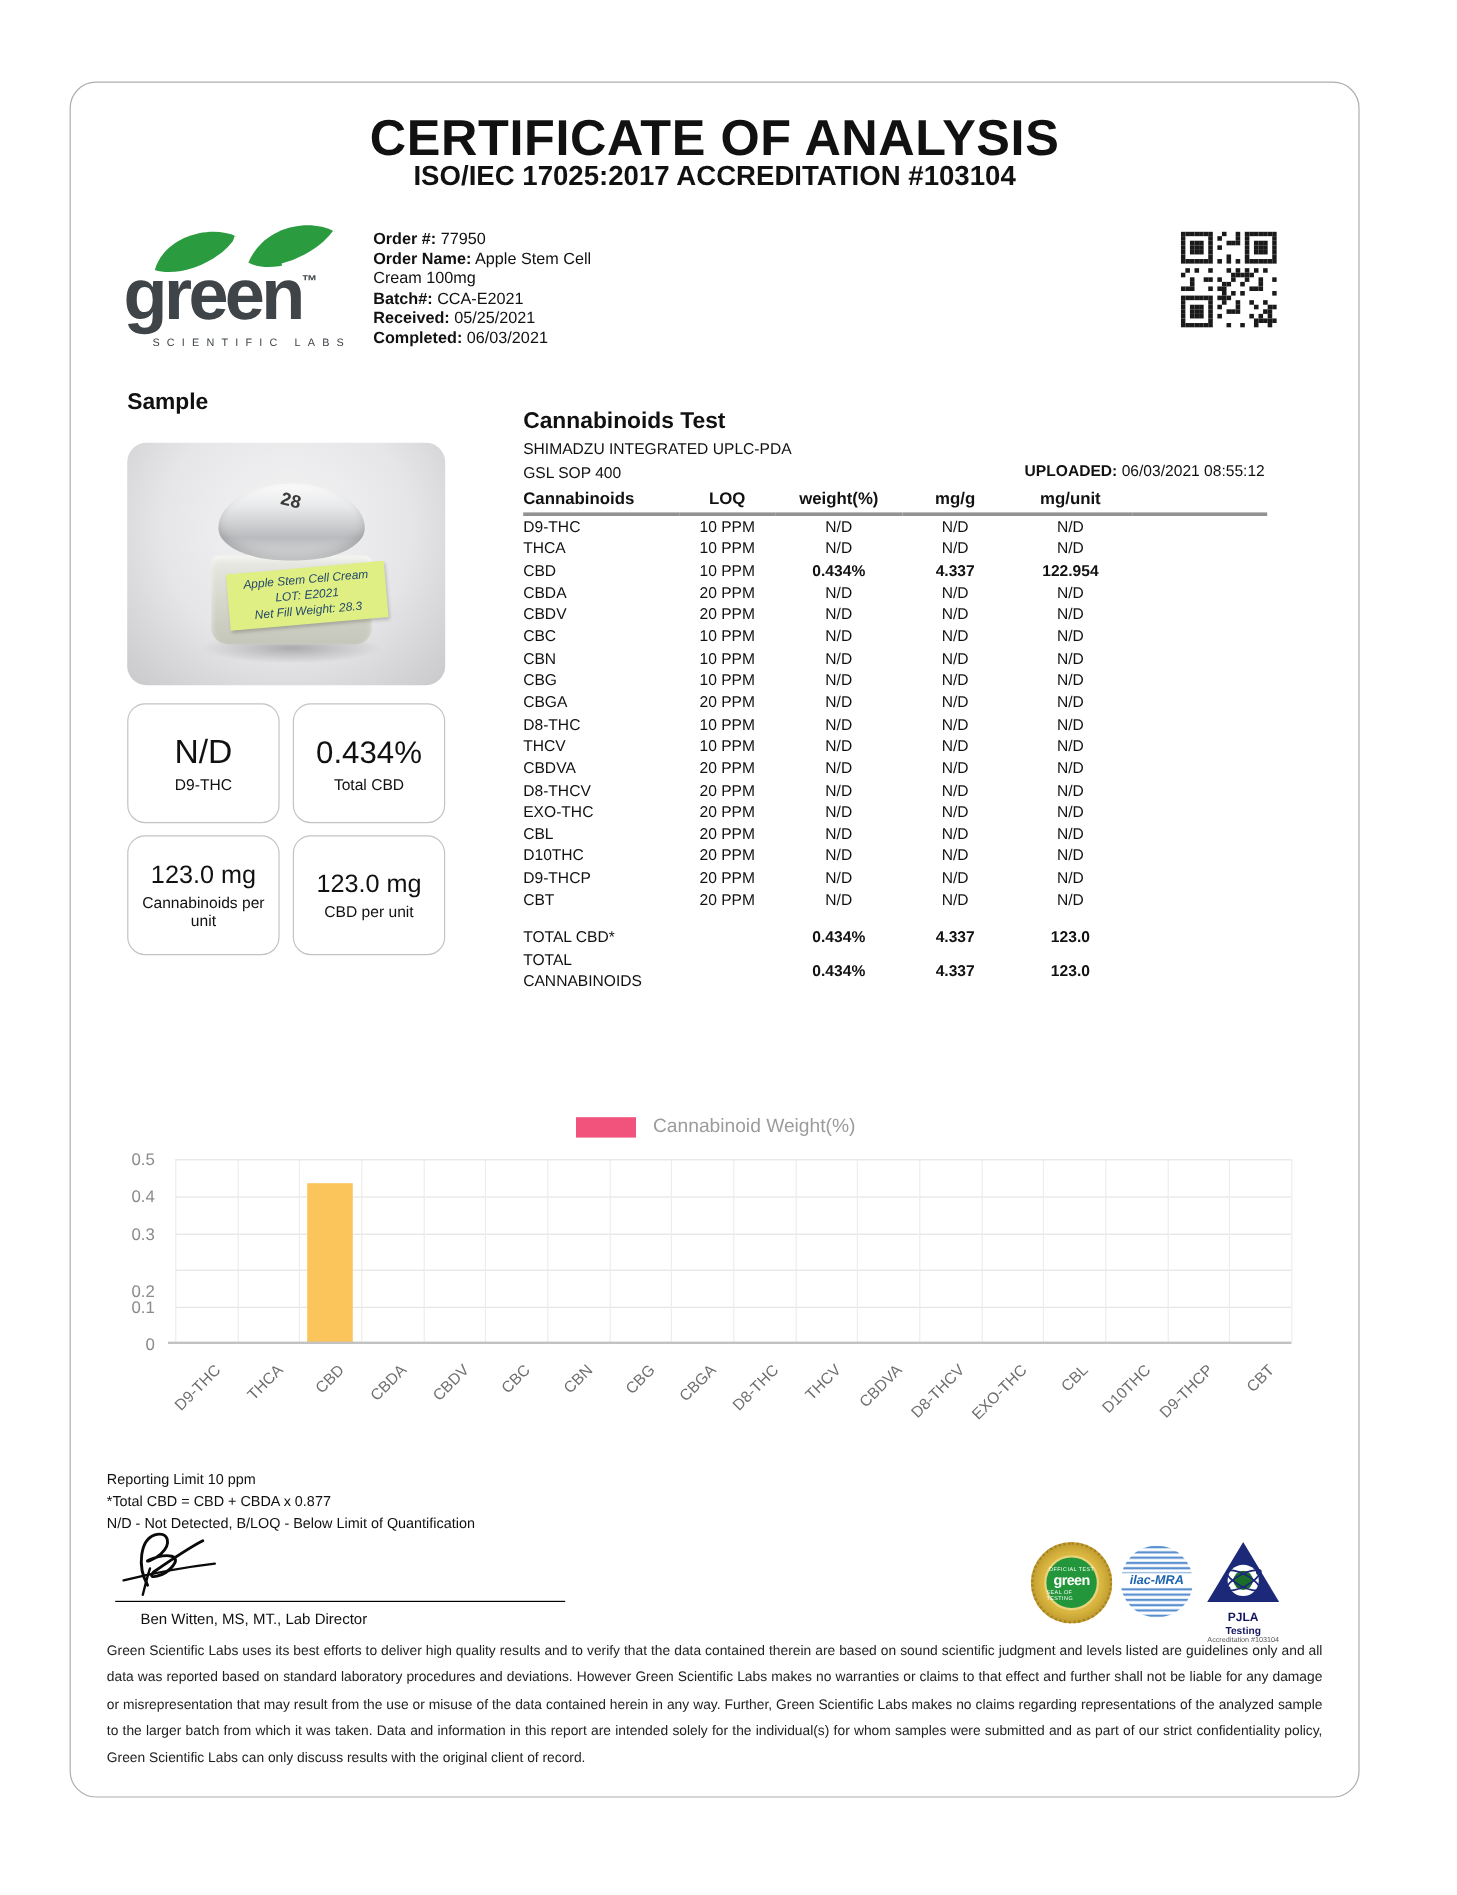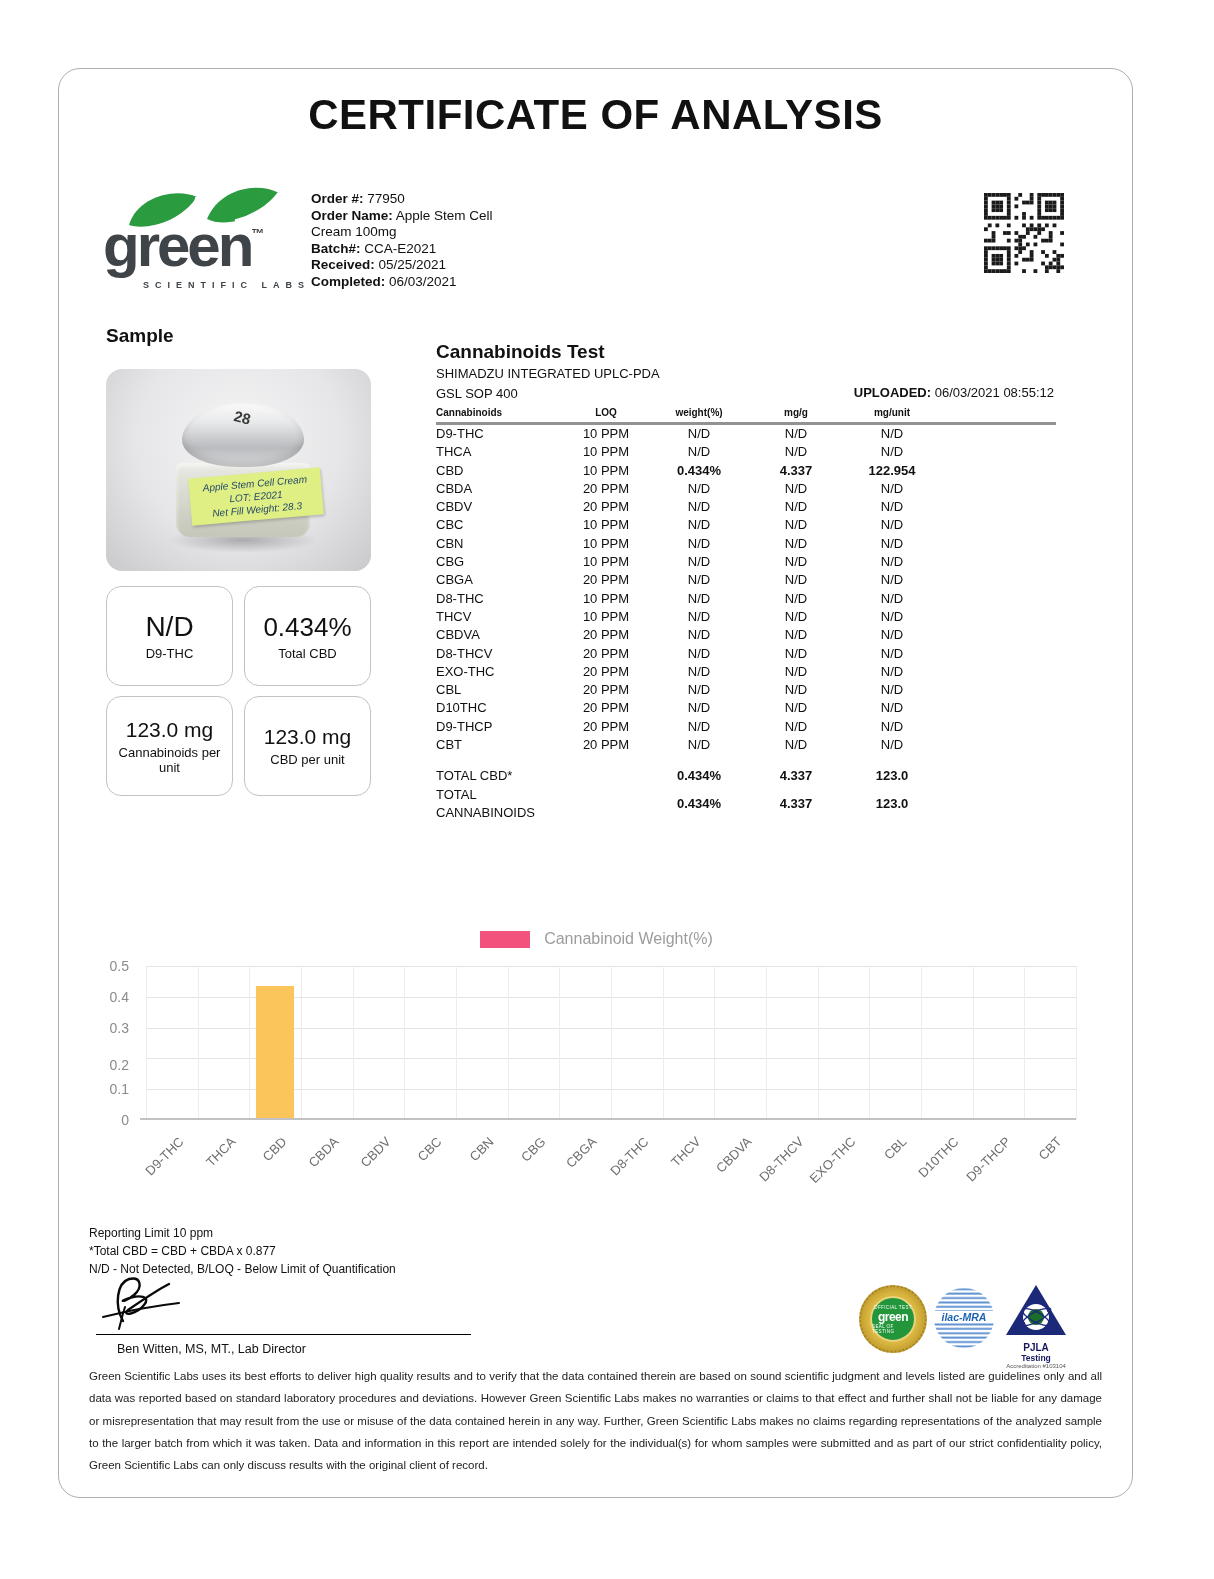--- a/index.html
+++ b/index.html
@@ -16,22 +16,22 @@
     font-size:42px; font-weight:bold; letter-spacing:.5px; color:#111; }
   .doc-subtitle { position:absolute; top:64px; left:0; width:100%; text-align:center;
     font-size:23px; font-weight:bold; color:#111; }
 
   
   .logo { position:absolute; left:42px; top:116px; width:200px; height:112px; }
   .logo-leaves { position:absolute; left:22px; top:0; }
   .logo-word { position:absolute; left:2px; top:26px; font-size:60px; font-weight:bold;
     letter-spacing:-3px; color:#3e4448; }
   .logo-tm { font-size:13px; font-weight:bold; vertical-align:28px; letter-spacing:0; }
-  .logo-sub { position:absolute; left:26px; top:95px; font-size:9px; font-weight:bold;
-    letter-spacing:6px; color:#3e4448; white-space:nowrap;margin-left:16px; }
+  .logo-sub { position:absolute; left:26px; top:95px; font-size:9px; font-weight:normal;
+    letter-spacing:6px; color:#3e4448; white-space:nowrap; }
 
   .order-info { position:absolute; left:252px; top:122px; width:215px;
     font-size:13.5px; line-height:16.5px; color:#111; }
   .order-info b { font-weight:bold; }
 
   .qr { position:absolute; left:925px; top:124px; width:80px; height:80px; }
 
   .section-h { font-size:19px; font-weight:bold; color:#111; }
   .sample-h { position:absolute; left:47px; top:256px; }
 
@@ -67,21 +67,21 @@
     font-size:13px; line-height:16px; color:#111; }
 
   
   .test-h { position:absolute; left:377px; top:272px; }
   .method { position:absolute; left:377px; top:295px; font-size:13px; line-height:20px; color:#111; }
   .uploaded { position:absolute; right:78px; top:316px; font-size:13px; color:#111; }
   .uploaded b { font-weight:bold; }
 
   table.cann { position:absolute; left:377px; top:338px; width:620px;
     border-collapse:collapse; font-size:13px; color:#111; }
-  table.cann th { font-size:10px; font-weight:bold; text-align:center;
+  table.cann th { font-size:14px; font-weight:bold; text-align:center;
     padding-bottom:4px; border-bottom:3px solid #929292; }
   table.cann th.lft, table.cann td.lft { text-align:left; }
   table.cann td { text-align:center; height:18.3px; line-height:18.3px; }
   table.cann tr.spacer td { height:13px; border:none; }
   table.cann .b { font-weight:bold; }
 
   
   .chart { position:absolute; left:0; top:855px; width:1075px; height:310px; }
   .legend { position:absolute; left:0; top:6px; width:100%; display:flex;
     justify-content:center; align-items:center; }
@@ -131,20 +131,21 @@
 
   .disclaimer { position:absolute; left:30px; top:1296px; width:1013px;
     font-size:11.5px; line-height:22.3px; color:#222; text-align:justify; }
 </style>
 </head>
 <body>
 
 <div class="sheet">
 
   <div class="doc-title">CERTIFICATE OF ANALYSIS</div>
+  <div class="doc-subtitle">ISO/IEC 17025:2017 ACCREDITATION #103104</div>
 
   <div class="logo">
     <svg class="logo-leaves" width="160" height="52" viewBox="0 0 160 52">
       <path d="M6 40 C14 12 52 2 74 12 C58 36 24 46 6 40 Z" fill="#2a9b3f"></path>
       <path d="M74 12 C70 26 62 36 50 42" stroke="#fff" stroke-width="3" fill="none"></path>
       <path d="M84 34 C96 4 134 -4 156 8 C140 32 104 44 84 34 Z" fill="#2a9b3f"></path>
       <path d="M156 8 C146 22 128 32 112 36" stroke="#fff" stroke-width="3" fill="none"></path>
     </svg>
     <div class="logo-word"><span>green</span><span class="logo-tm">™</span></div>
     <div class="logo-sub">SCIENTIFIC LABS</div>
@@ -577,21 +578,21 @@
   <div class="chart">
     <div class="legend">
       <div class="legend-swatch" style="background: rgb(242, 83, 125);"></div>
       <div class="legend-text">Cannabinoid Weight(%)</div>
     </div>
     <div class="plot">
         <div class="ytick" style="top: 146px;">0</div>
         <div class="gridline-h" style="top: 123.2px;"></div>
         <div class="ytick" style="top: 115.2px;">0.1</div>
         <div class="gridline-h" style="top: 92.4px;"></div>
-        <div class="ytick" style="top: 91px;">0.2</div>
+        <div class="ytick" style="top: 102px;">0.2</div>
         <div class="gridline-h" style="top: 61.6px;"></div>
         <div class="ytick" style="top: 53.6px;">0.3</div>
         <div class="gridline-h" style="top: 30.8px;"></div>
         <div class="ytick" style="top: 22.8px;">0.4</div>
         <div class="gridline-h" style="top: 0px;"></div>
         <div class="ytick" style="top: -8px;">0.5</div>
         <div class="gridline-v" style="left: 0px;"></div>
         <div class="gridline-v" style="left: 51.6667px;"></div>
         <div class="gridline-v" style="left: 103.333px;"></div>
         <div class="gridline-v" style="left: 155px;"></div>

